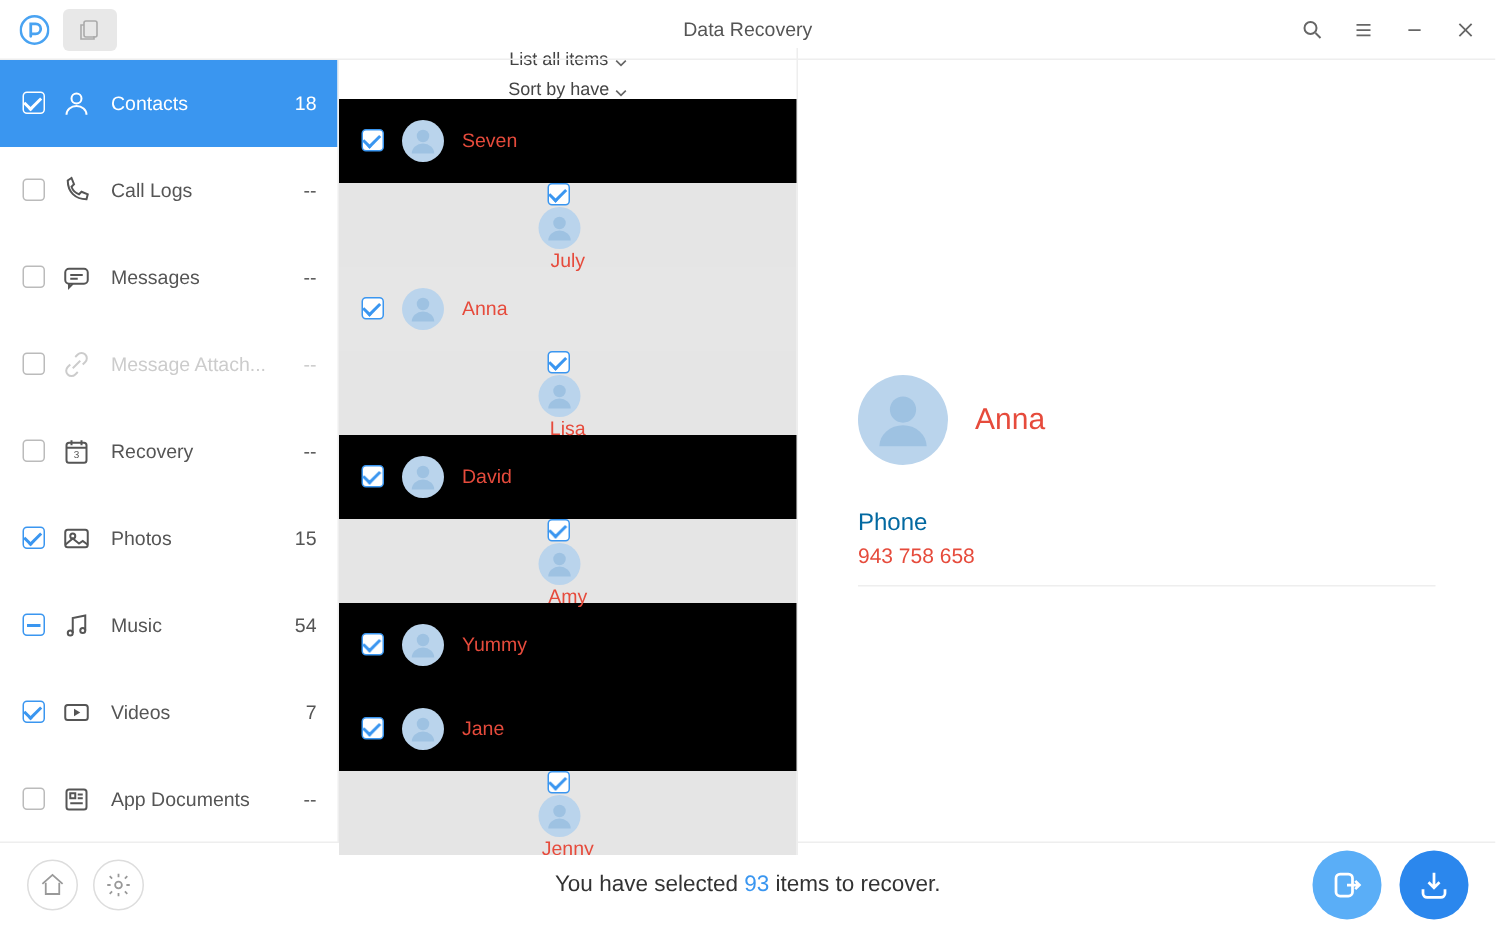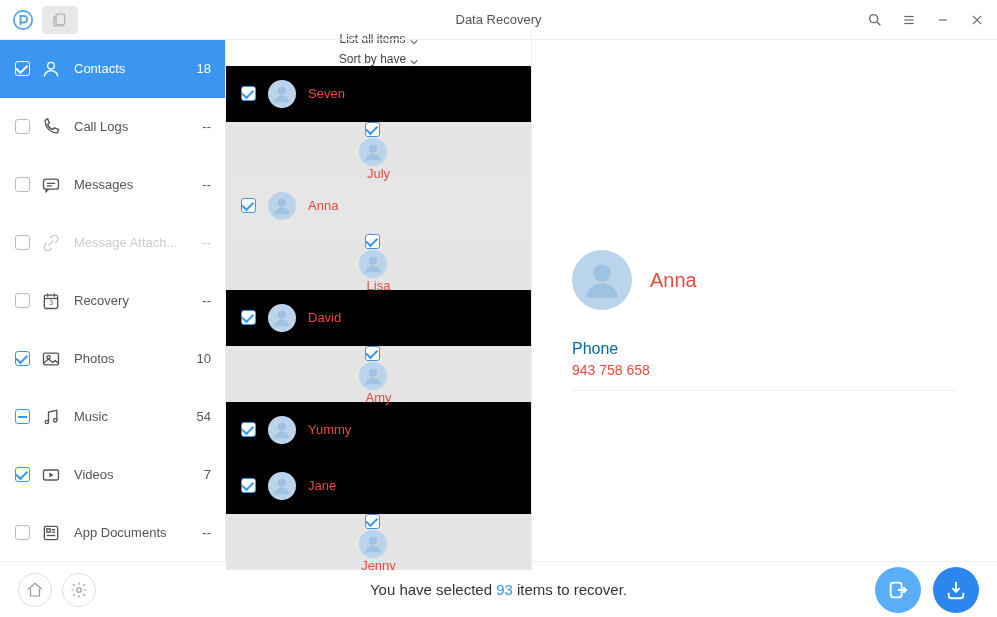--- a/index.html
+++ b/index.html
@@ -312,21 +312,21 @@
           <span class="cbox checked"></span>
         </span>
         <span class="sicon">
           <svg viewBox="0 0 24 24" width="20" height="20" fill="none" stroke="currentColor" stroke-width="1.6">
             <rect x="3" y="5" width="18" height="14" rx="2"></rect>
             <circle cx="9" cy="10" r="2"></circle>
             <path d="M3 17 l6-5 5 4 3-2 4 3"></path>
           </svg>
         </span>
         <span class="label">Photos</span>
-        <span class="count">10</span>
+        <span class="count">15</span>
       </div>
       <div class="side-item">
         <span class="chk">
           <span class="cbox minus"></span>
         </span>
         <span class="sicon">
           <svg viewBox="0 0 24 24" width="20" height="20" fill="none" stroke="currentColor" stroke-width="1.6">
             <path d="M9 18 V6 l10-2 v12"></path>
             <circle cx="7" cy="18" r="2"></circle>
             <circle cx="17" cy="16" r="2"></circle>

